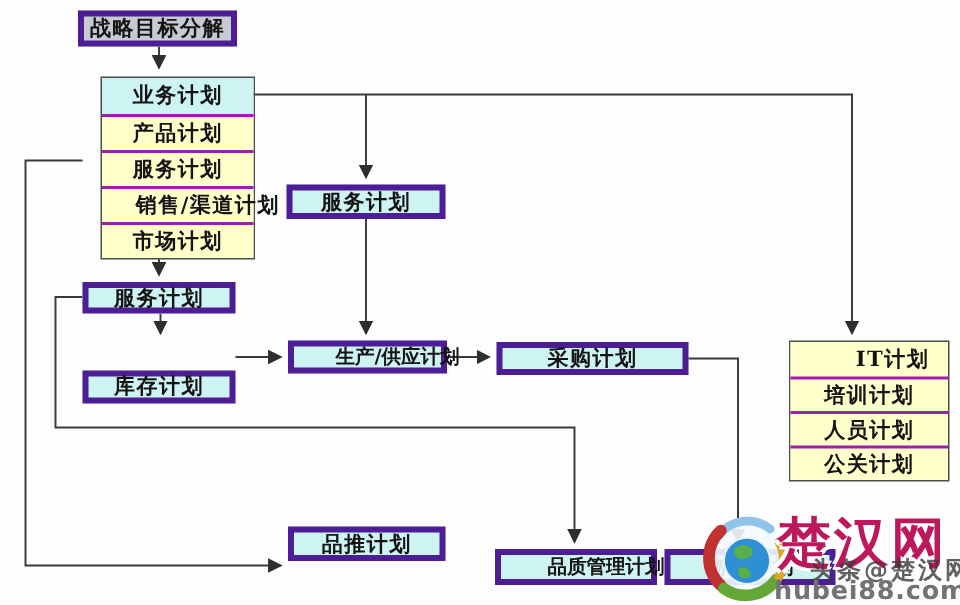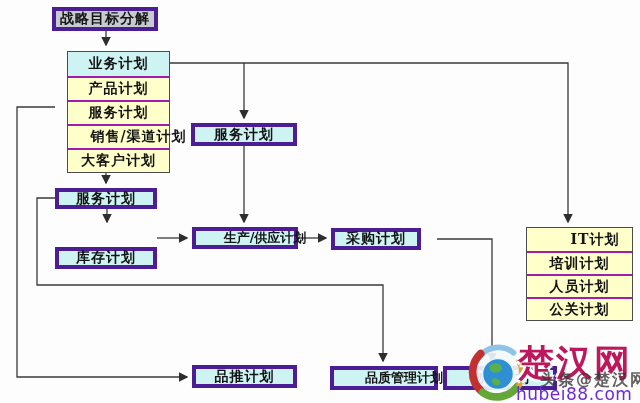--- a/index.html
+++ b/index.html
@@ -36,21 +36,21 @@
     white-space:nowrap;
   }
   .wm-byline{
     position:absolute;left:80px;top:28px;width:100px;
     font-family:"DejaVu Sans","Liberation Sans",sans-serif;
     font-weight:bold;font-size:16px;color:#3a3a3a;opacity:.8;letter-spacing:2px;white-space:nowrap;
   }
   .wm-url{
     position:absolute;left:56px;top:42px;width:124px;
     font-family:"DejaVu Sans","Liberation Sans",sans-serif;
-    font-weight:normal;font-size:17px;color:#6d28d9;letter-spacing:.5px;white-space:nowrap;
+    font-weight:bold;font-size:17px;color:#737373;letter-spacing:.5px;white-space:nowrap;
   }
 </style>
 </head>
 <body>
 
 <div class="canvas">
 
   <svg class="wires" viewBox="0 0 640 403" xmlns="http://www.w3.org/2000/svg">
     <defs>
       <marker id="arr" viewBox="0 0 10 10" refX="8.5" refY="5" markerWidth="7.5" markerHeight="7.5" orient="auto">
@@ -72,41 +72,41 @@
     </g>
   </svg>
 
   <div class="node gray" style="left:52px;top:7px;width:106px;height:24px;">战略目标分解</div>
 
   <div class="stack" style="left:55px;top:51px;width:103px;">
     <div class="cell cyan" style="height:24px;">业务计划</div>
     <div class="cell yellow" style="height:24px;">产品计划</div>
     <div class="cell yellow" style="height:24px;">服务计划</div>
     <div class="cell yellow small" style="height:24px;">销售/渠道计划</div>
-    <div class="cell yellow" style="height:24px;">大客户计划</div>
+    <div class="cell yellow" style="height:24px;">市场计划</div>
   </div>
 
   <div class="node cyan" style="left:191px;top:123px;width:106px;height:23px;">服务计划</div>
 
   <div class="node cyan" style="left:55px;top:188px;width:102px;height:21px;">服务计划</div>
 
   <div class="node cyan" style="left:55px;top:227px;width:102px;height:22px;margin-top:20px;">库存计划</div>
 
   <div class="node cyan small" style="left:192px;top:227px;width:106px;height:22px;">生产/供应计划</div>
 
-  <div class="node cyan" style="left:331px;top:228px;width:90px;height:22px;text-align:right;">采购计划</div>
+  <div class="node cyan" style="left:331px;top:228px;width:128px;height:22px;text-align:right;">采购计划</div>
 
   <div class="stack" style="left:514px;top:227px;width:107px;">
     <div class="cell yellow" style="height:23px;padding-left:31px;">IT计划</div>
     <div class="cell yellow" style="height:23px;">培训计划</div>
     <div class="cell yellow" style="height:23px;">人员计划</div>
     <div class="cell yellow" style="height:23px;">公关计划</div>
   </div>
 
-  <div class="node cyan" style="left:192px;top:365px;width:105px;height:23px;">品推计划</div>
+  <div class="node cyan" style="left:192px;top:351px;width:105px;height:23px;">品推计划</div>
 
   <div class="node cyan small" style="left:330px;top:366px;width:108px;height:24px;">品质管理计划</div>
 
   <div class="node cyan" style="left:443px;top:366px;width:114px;height:24px;">物流计划</div>
 
   <div class="watermark">
     <svg class="wm-globe" viewBox="0 0 60 60" xmlns="http://www.w3.org/2000/svg">
       <circle cx="30" cy="30" r="28" fill="#f4fafd" opacity="0.9"></circle>
       <path d="M10,14 A25 25 0 0 1 46,9" fill="none" stroke="#8fc3e8" stroke-width="6" stroke-linecap="round"></path>
       <path d="M12,10 A26 26 0 0 0 12,48" fill="none" stroke="#c23131" stroke-width="8" stroke-linecap="round"></path>

